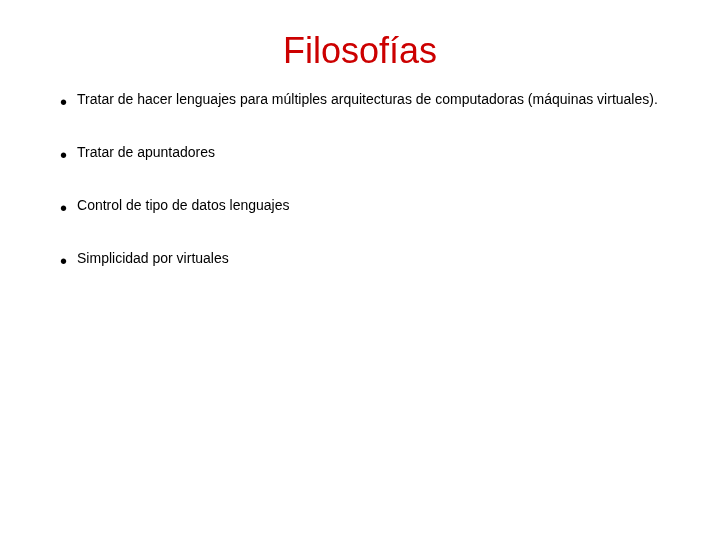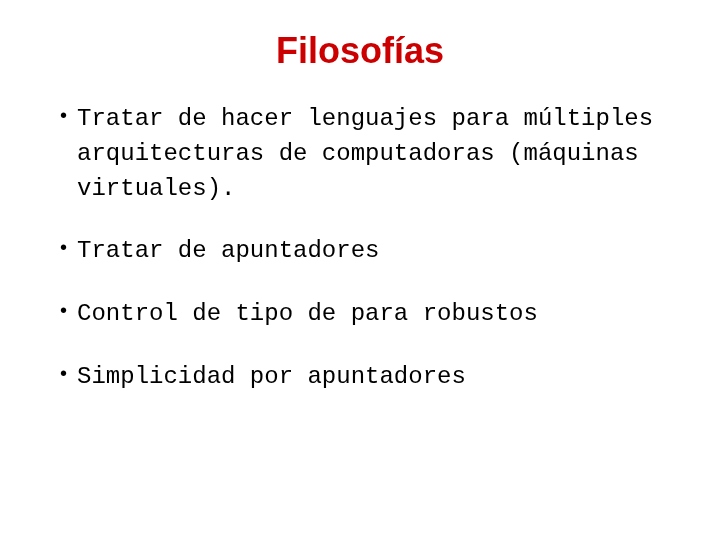--- a/index.html
+++ b/index.html
@@ -16,23 +16,23 @@
       display: flex;
       flex-direction: column;
       align-items: center;
       padding: 30px 60px 30px 60px;
       overflow: hidden;
     }
 
     .title {
       color: #cc0000;
       font-size: 36px;
-      font-weight: bold;
+      font-weight: normal;
       text-align: center;
-      margin-bottom: 30px;
+      margin-bottom: 17px;
       width: 100%;
     }
 
     .content {
       width: 100%;
       display: flex;
       flex-direction: column;
       gap: 28px;
     }
 
@@ -43,24 +43,23 @@
     }
 
     .bullet {
       font-size: 20px;
       color: #000000;
       flex-shrink: 0;
       margin-top: 2px;
     }
 
     .bullet-text {
-      font-size: 24px;
+      font-size: 14px;
       color: #000000;
       line-height: 1.45;
-      font-family: Liberation Mono, monospace;
     }
   </style>
 </head>
 <body>
 
 <h1 class="title">Filosofías</h1>
 
 <div class="content">
 
   <div class="bullet-item">
@@ -68,21 +67,21 @@
     <span class="bullet-text">Tratar de hacer lenguajes para múltiples arquitecturas de computadoras (máquinas virtuales).</span>
   </div>
 
   <div class="bullet-item">
     <span class="bullet">•</span>
     <span class="bullet-text">Tratar de apuntadores</span>
   </div>
 
   <div class="bullet-item">
     <span class="bullet">•</span>
-    <span class="bullet-text">Control de tipo de para robustos</span>
+    <span class="bullet-text">Control de tipo de datos lenguajes</span>
   </div>
 
   <div class="bullet-item">
     <span class="bullet">•</span>
-    <span class="bullet-text">Simplicidad por apuntadores</span>
+    <span class="bullet-text">Simplicidad por virtuales</span>
   </div>
 
 </div>
 
 </body></html>

